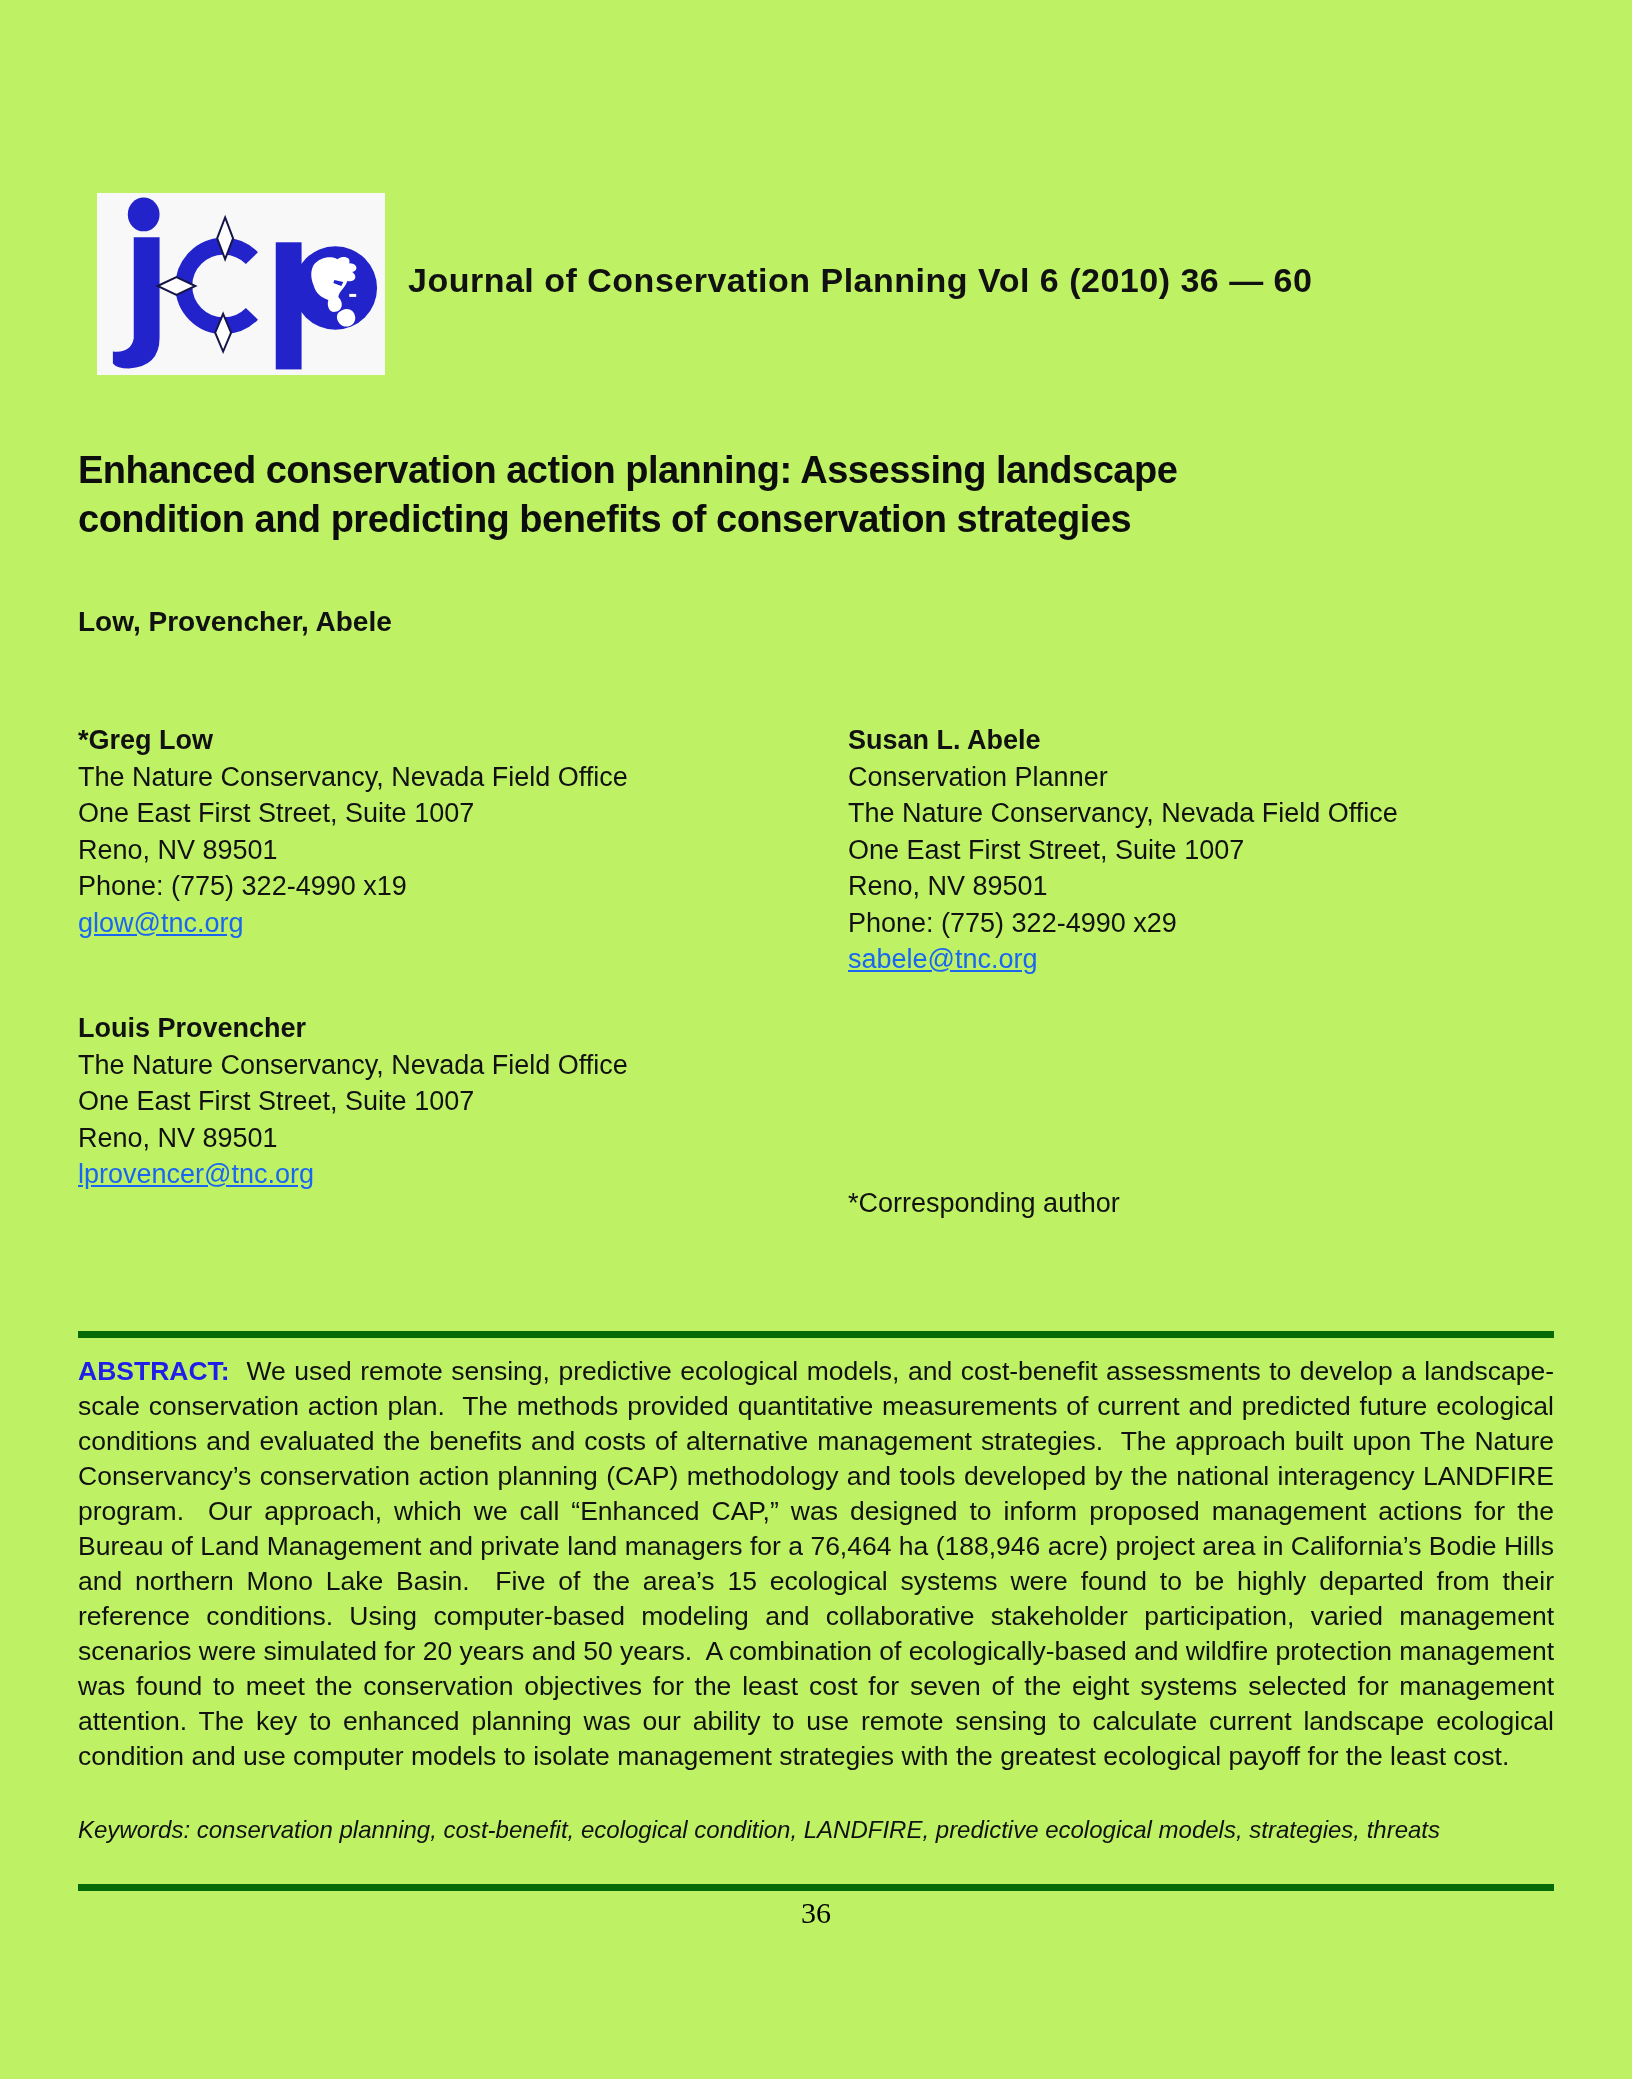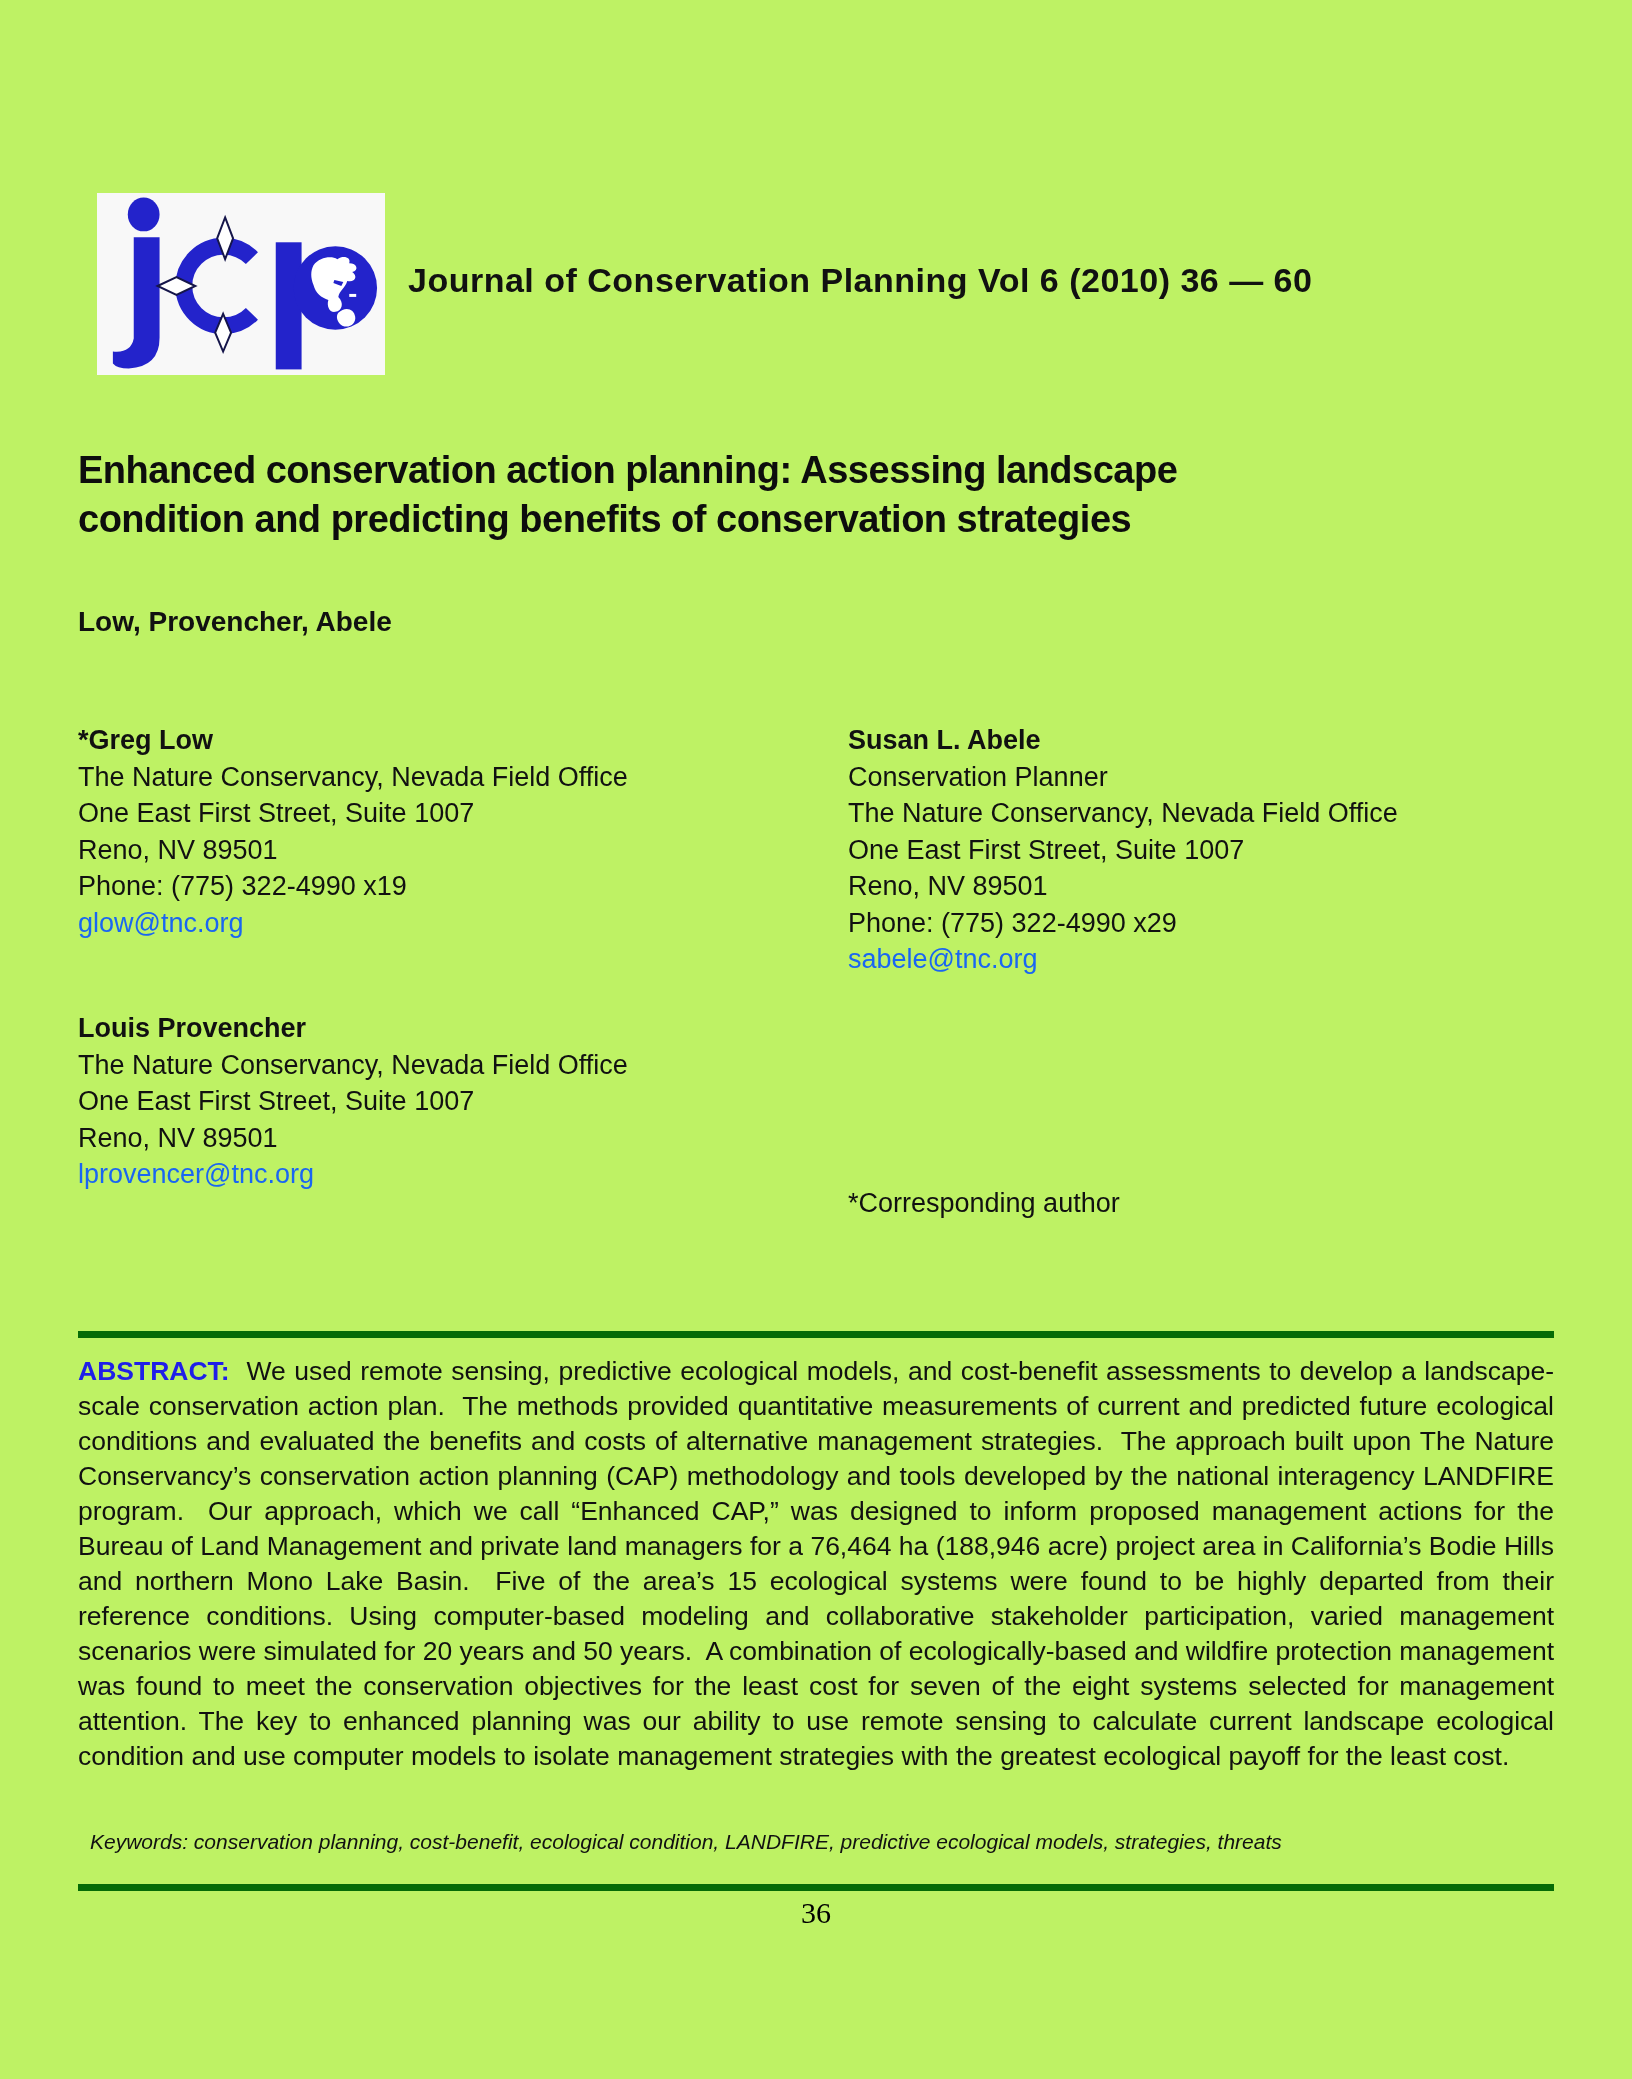--- a/index.html
+++ b/index.html
@@ -50,20 +50,21 @@
     width: 720px;
     font-size: 27px;
     line-height: 36.5px;
   }
   .contact .c-name { font-weight: bold; }
   .contact-greg  { left: 78px;  top: 722px; }
   .contact-susan { left: 848px; top: 722px; }
   .contact-louis { left: 78px;  top: 1010px; }
   .email {
     color: var(--link-blue, #1a66f2);
+    text-decoration: underline;
     cursor: pointer;
     display: inline-block;
   }
   .corresponding {
     position: absolute;
     left: 848px; top: 1188px;
     font-size: 27px;
   }
   .rule {
     position: absolute;
@@ -85,22 +86,22 @@
     white-space: pre-wrap;
   }
   .abs-label {
     color: var(--abstract-blue, #1f1fe8);
     font-weight: bold;
   }
   .keywords {
     position: absolute;
     left: 78px; top: 1812px;
     width: 1476px;
-    margin: 12px;
-    font-size: 21px;
+    margin: 0;
+    font-size: 24px;
     line-height: 36px;
     font-style: italic;
   }
   .page-number {
     position: absolute;
     left: 0; top: 1896px;
     width: 1632px;
     text-align: center;
     font-family: Liberation Serif, serif;
     font-size: 30px;

